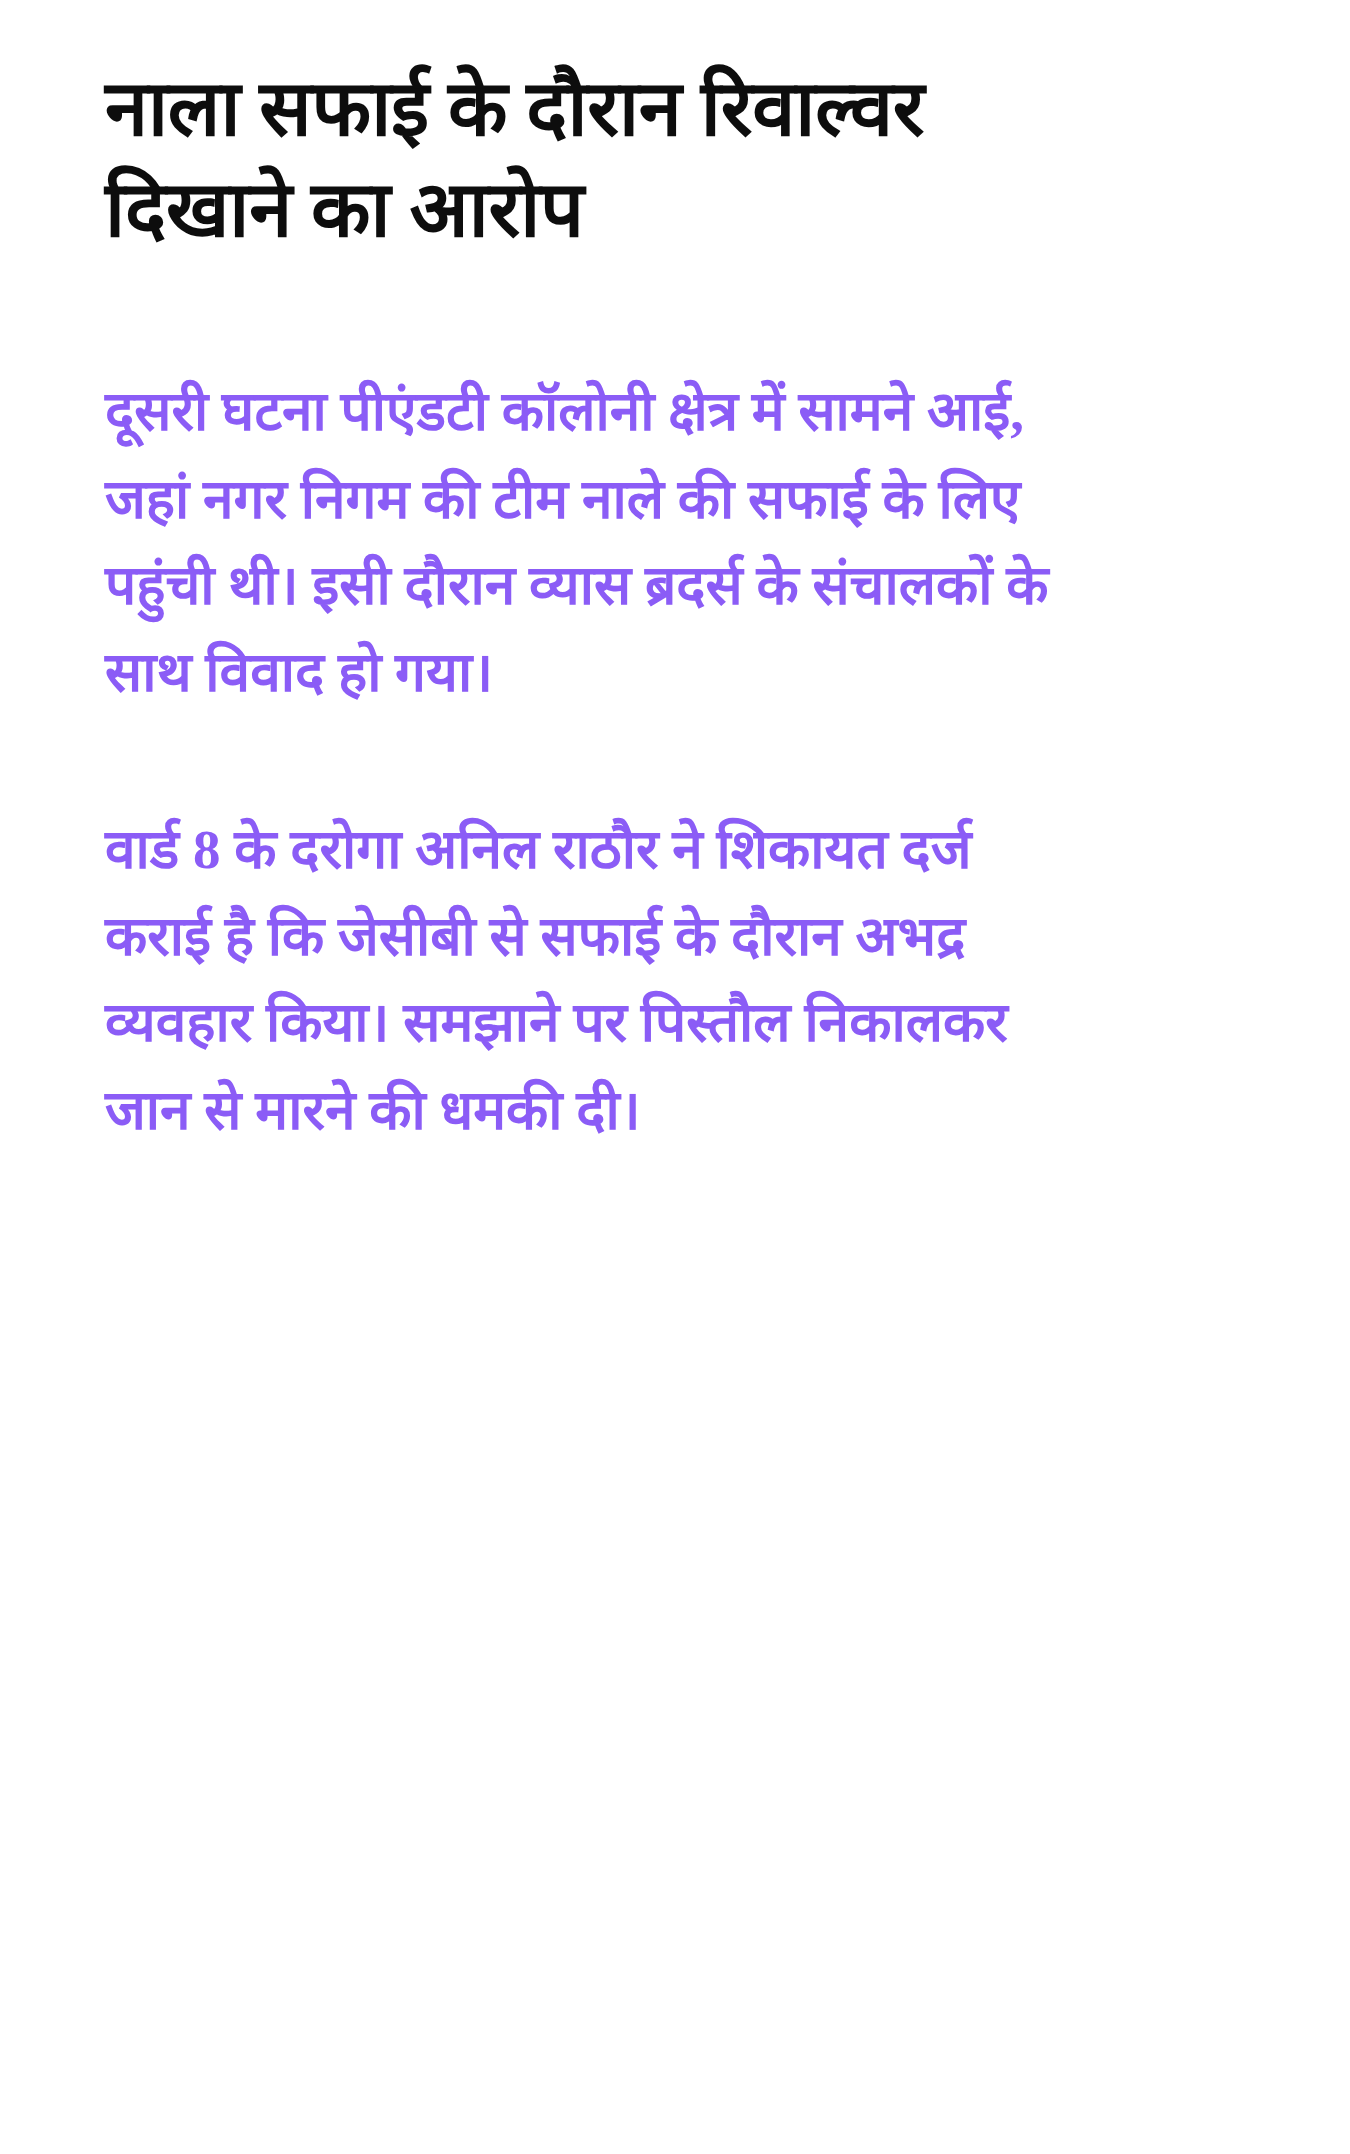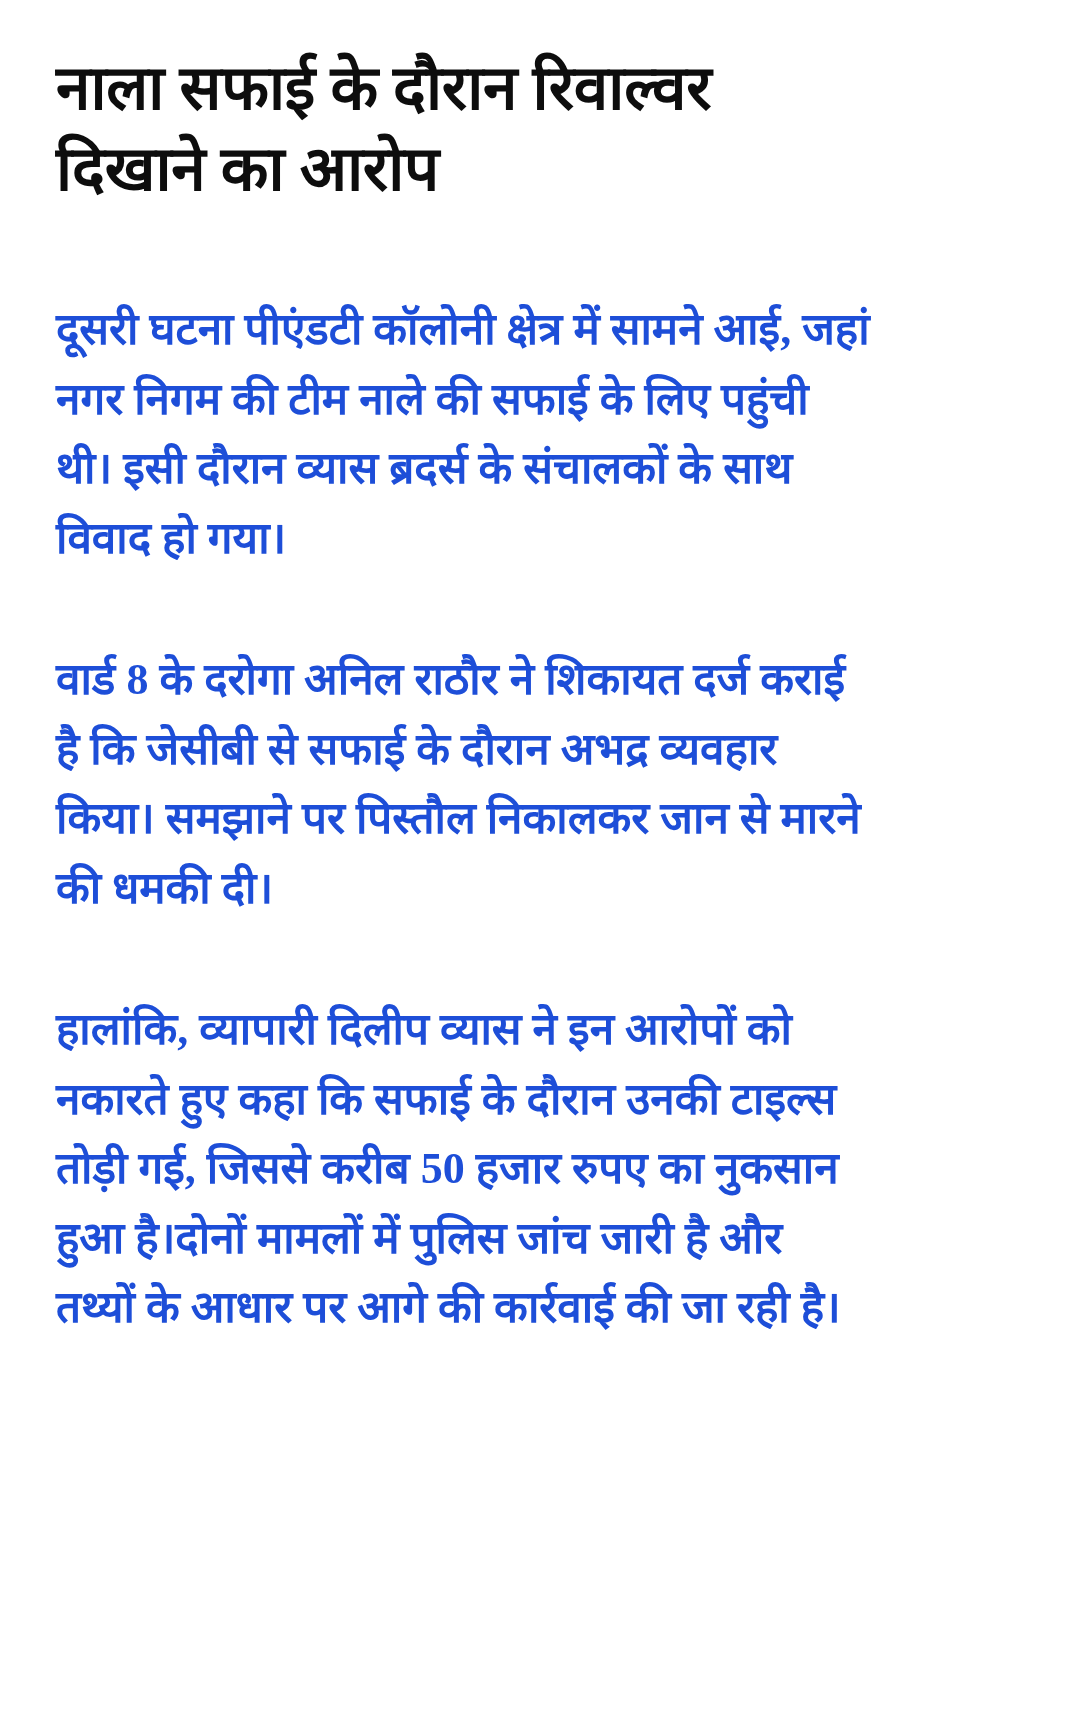--- a/index.html
+++ b/index.html
@@ -10,51 +10,50 @@
   body {
     width: 1080px;
     min-height: 1723px;
     font-family: "Liberation Serif", "DejaVu Serif", serif;
     color: #111111;
     -webkit-font-smoothing: antialiased;
   }
   .article {
     box-sizing: border-box;
     width: 928px;
-    padding: 48px 56px 40px 56px;
+    padding: 48px 56px 40px 84px;
   }
   .headline {
     font-family: "Liberation Serif", "DejaVu Serif", serif;
     font-weight: 700;
     font-size: 62px;
     line-height: 1.30;
     letter-spacing: -0.2px;
     color: #0d0d0d;
     margin: 0 0 86px 0;
     max-width: 900px;
   }
   .body-copy p {
     font-family: "Liberation Serif", "DejaVu Serif", serif;
     font-weight: 700;
     font-size: 44px;
     line-height: 1.58;
-    color: #1d4ed8;
+    color: #8b5cf6;
     margin: 0 0 72px 0;
     max-width: 960px;
   }
   .body-copy p:last-child {
     margin-bottom: 0;
   }
 </style>
 </head>
 <body>
 
 <div class="article">
 
   <h1 class="headline">नाला सफाई के दौरान रिवाल्वर दिखाने का आरोप</h1>
 
   <div class="body-copy">
     <p>दूसरी घटना पीएंडटी कॉलोनी क्षेत्र में सामने आई, जहां नगर निगम की टीम नाले की सफाई के लिए पहुंची थी। इसी दौरान व्यास ब्रदर्स के संचालकों के साथ विवाद हो गया।</p>
     <p>वार्ड 8 के दरोगा अनिल राठौर ने शिकायत दर्ज कराई है कि जेसीबी से सफाई के दौरान अभद्र व्यवहार किया। समझाने पर  पिस्तौल निकालकर जान से मारने की धमकी दी।</p>
-    <p>हालांकि, व्यापारी दिलीप व्यास ने इन आरोपों को नकारते हुए कहा कि सफाई के दौरान उनकी टाइल्स तोड़ी गई, जिससे करीब 50 हजार रुपए का नुकसान हुआ है।दोनों मामलों में पुलिस जांच जारी है और तथ्यों के आधार पर आगे की कार्रवाई की जा रही है।</p>
   </div>
 
 </div>
 
 </body></html>

